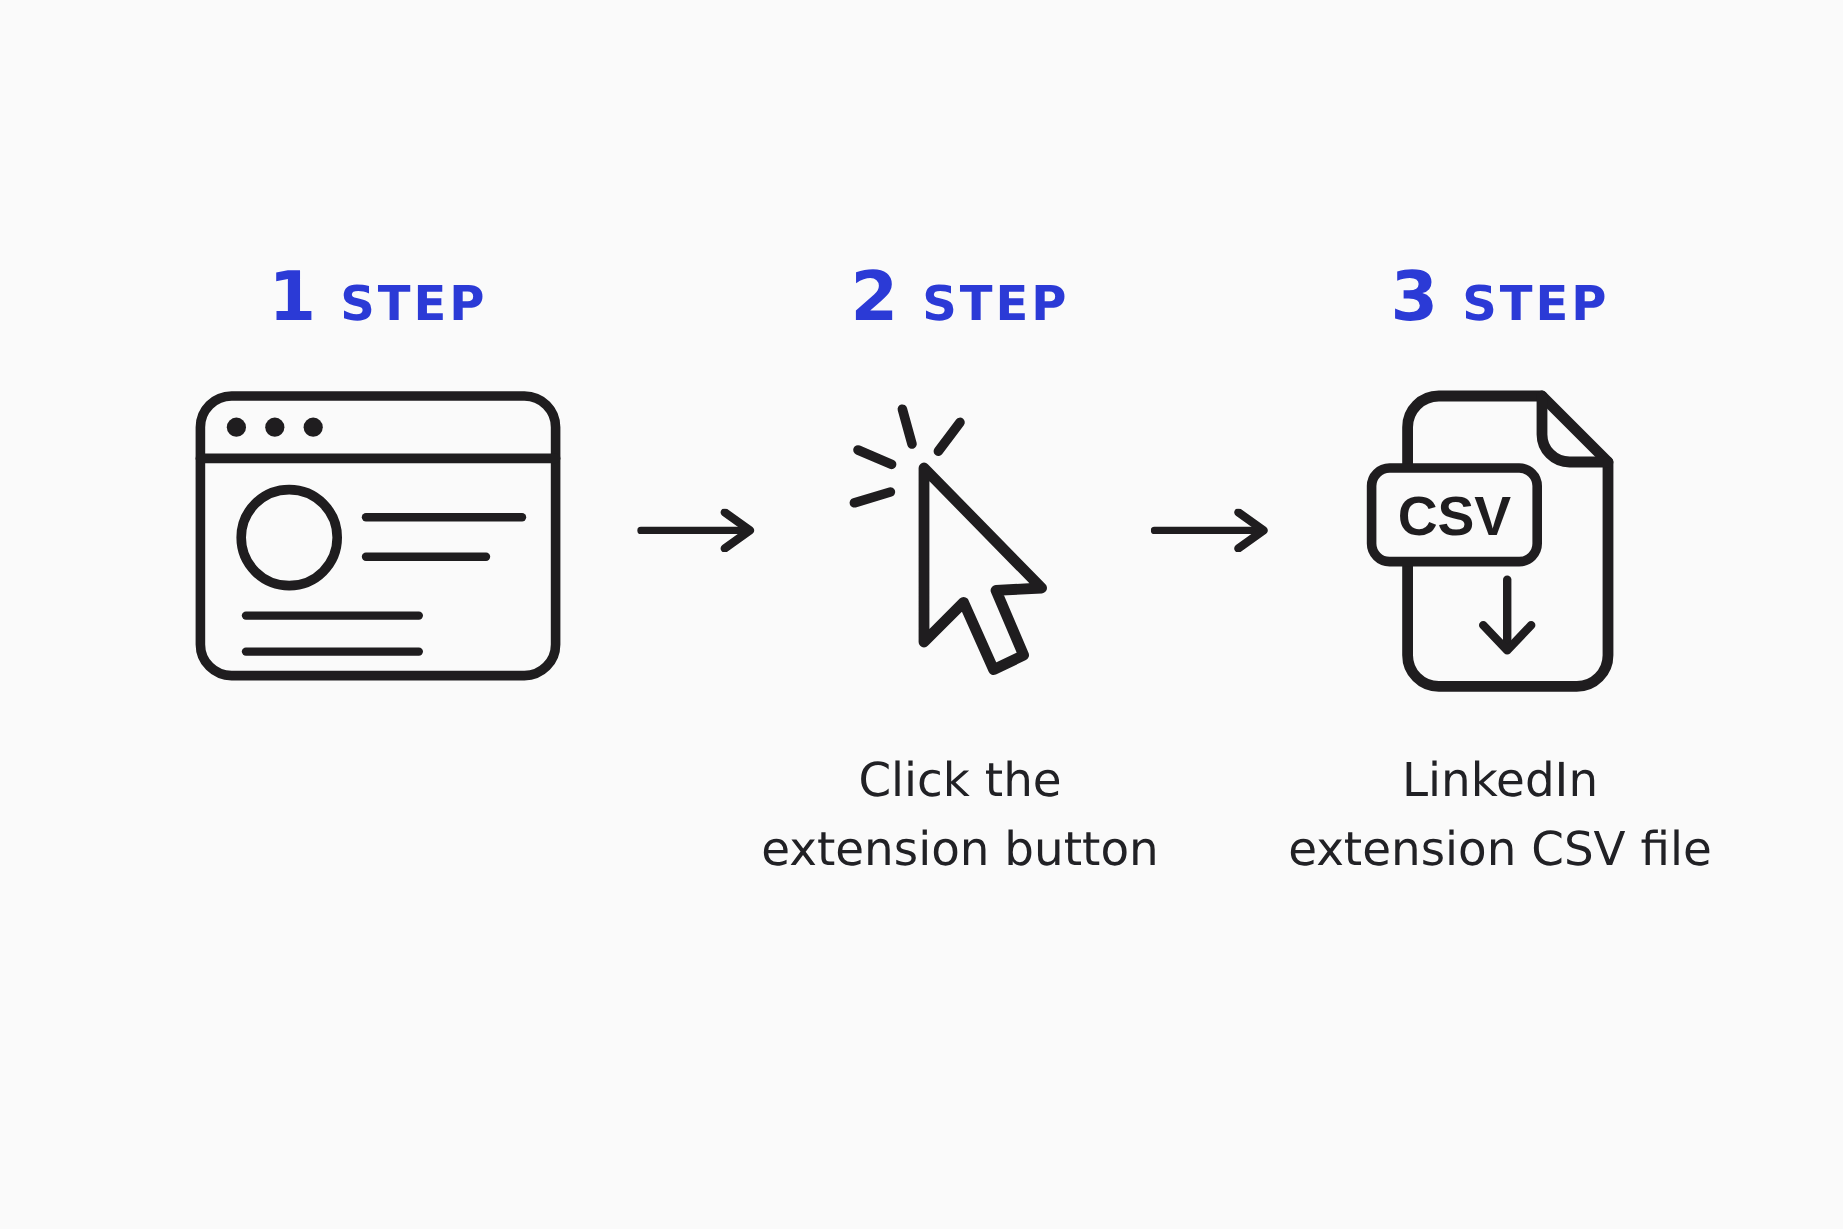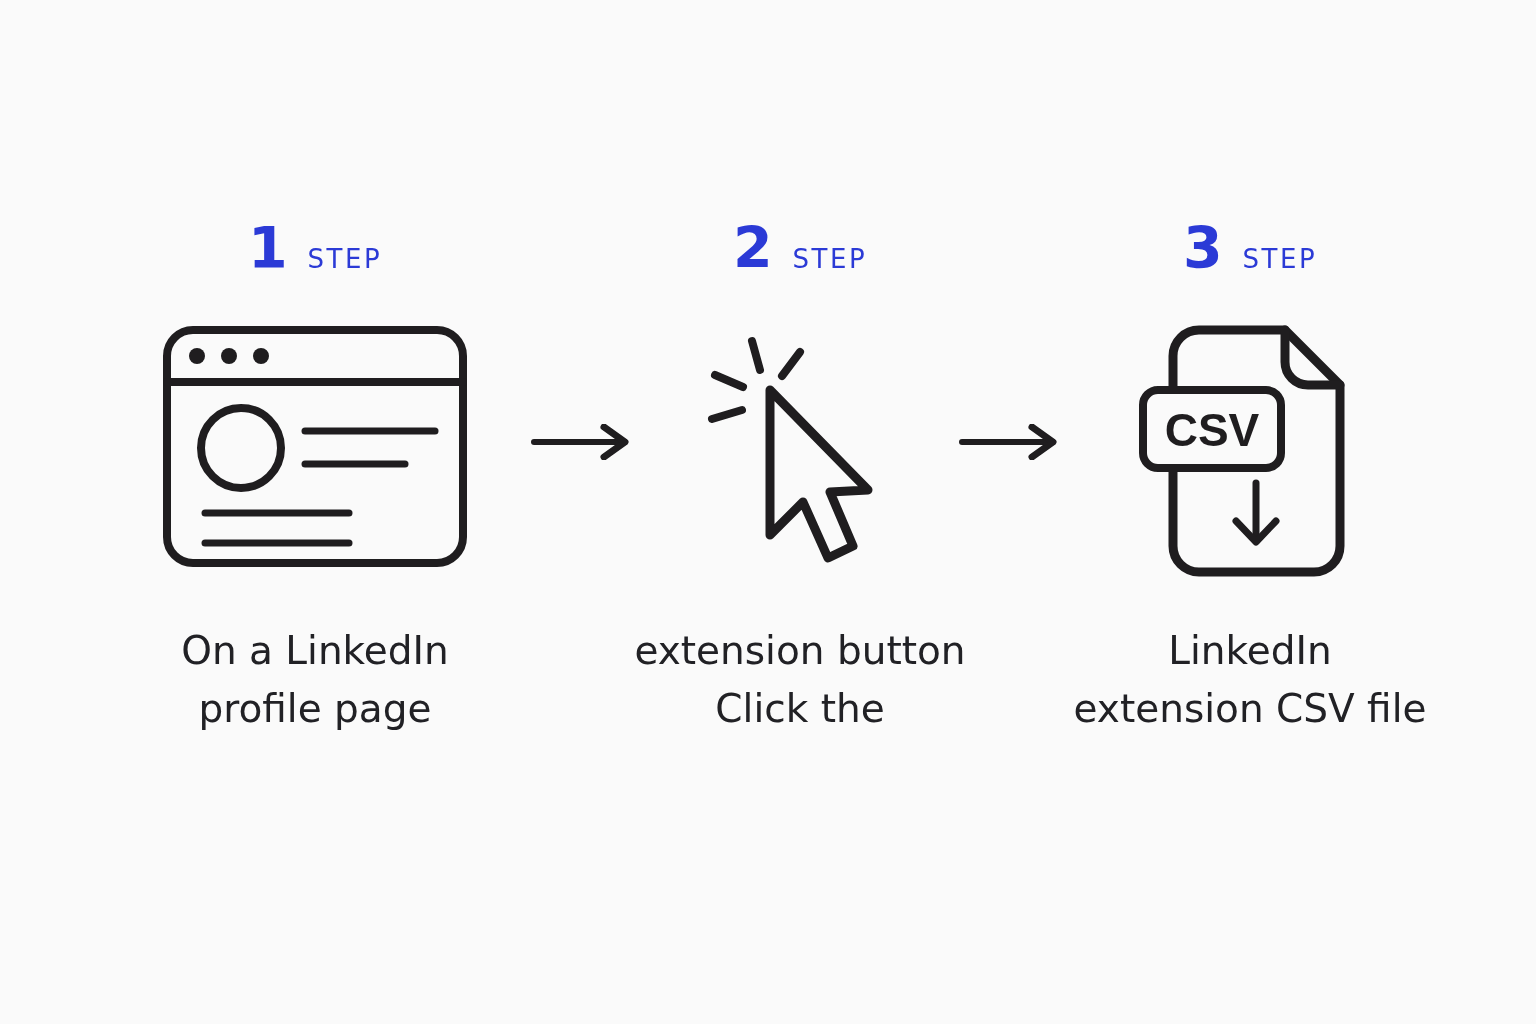--- a/index.html
+++ b/index.html
@@ -37,22 +37,22 @@
     align-items: baseline;
     gap: 20px;
     color: #2b3ad6;
   }
   .step-number {
     font-size: 57px;
     font-weight: bold;
     line-height: 60px;
   }
   .step-label {
-    font-size: 26px;
-    font-weight: normal;
+    font-size: 40px;
+    font-weight: bold;
     letter-spacing: 2.5px;
     line-height: 60px;
   }
 
   .icon-wrap {
     position: absolute;
     left: 0;
     width: 100%;
     display: flex;
     justify-content: center;
@@ -112,24 +112,20 @@
         <circle class="fill" cx="35" cy="31" r="8"></circle>
         <circle class="fill" cx="67" cy="31" r="8"></circle>
         <circle class="fill" cx="99" cy="31" r="8"></circle>
         <circle class="stroke" cx="79" cy="123" r="40" stroke-width="8"></circle>
         <line class="stroke" x1="143" y1="106" x2="273" y2="106" stroke-width="7"></line>
         <line class="stroke" x1="143" y1="139" x2="243" y2="139" stroke-width="7"></line>
         <line class="stroke" x1="43" y1="188" x2="187" y2="188" stroke-width="7"></line>
         <line class="stroke" x1="43" y1="218" x2="187" y2="218" stroke-width="7"></line>
       </svg>
     </div>
-    <div class="caption">
-      <div>On a LinkedIn</div>
-      <div>profile page</div>
-    </div>
   </div>
 
   <svg class="flow-arrow flow-arrow-1" width="100" height="36" viewBox="0 0 100 36">
     <line class="stroke" x1="3" y1="18" x2="90" y2="18" stroke-width="6"></line>
     <polyline class="stroke" points="73,3 94,18 73,33" stroke-width="7"></polyline>
   </svg>
 
   <div class="step-col col-2">
     <div class="step-header">
       <span class="step-number">2</span>
@@ -138,22 +134,22 @@
     <div class="icon-wrap icon-wrap-2">
       <svg width="220" height="240" viewBox="0 0 220 240">
         <path class="stroke" stroke-width="9" d="M 80,60 L 80,205 L 113,172 L 138,228 L 163,216 L 140,162 L 178,160 Z"></path>
         <line class="stroke" x1="62" y1="11" x2="70" y2="40" stroke-width="8"></line>
         <line class="stroke" x1="110" y1="22" x2="92" y2="46" stroke-width="8"></line>
         <line class="stroke" x1="25" y1="45" x2="53" y2="57" stroke-width="8"></line>
         <line class="stroke" x1="22" y1="89" x2="52" y2="80" stroke-width="8"></line>
       </svg>
     </div>
     <div class="caption">
+      <div>Click the</div>
       <div>extension button</div>
-      <div>Click the</div>
     </div>
   </div>
 
   <svg class="flow-arrow flow-arrow-2" width="100" height="36" viewBox="0 0 100 36">
     <line class="stroke" x1="3" y1="18" x2="90" y2="18" stroke-width="6"></line>
     <polyline class="stroke" points="73,3 94,18 73,33" stroke-width="7"></polyline>
   </svg>
 
   <div class="step-col col-3">
     <div class="step-header">

